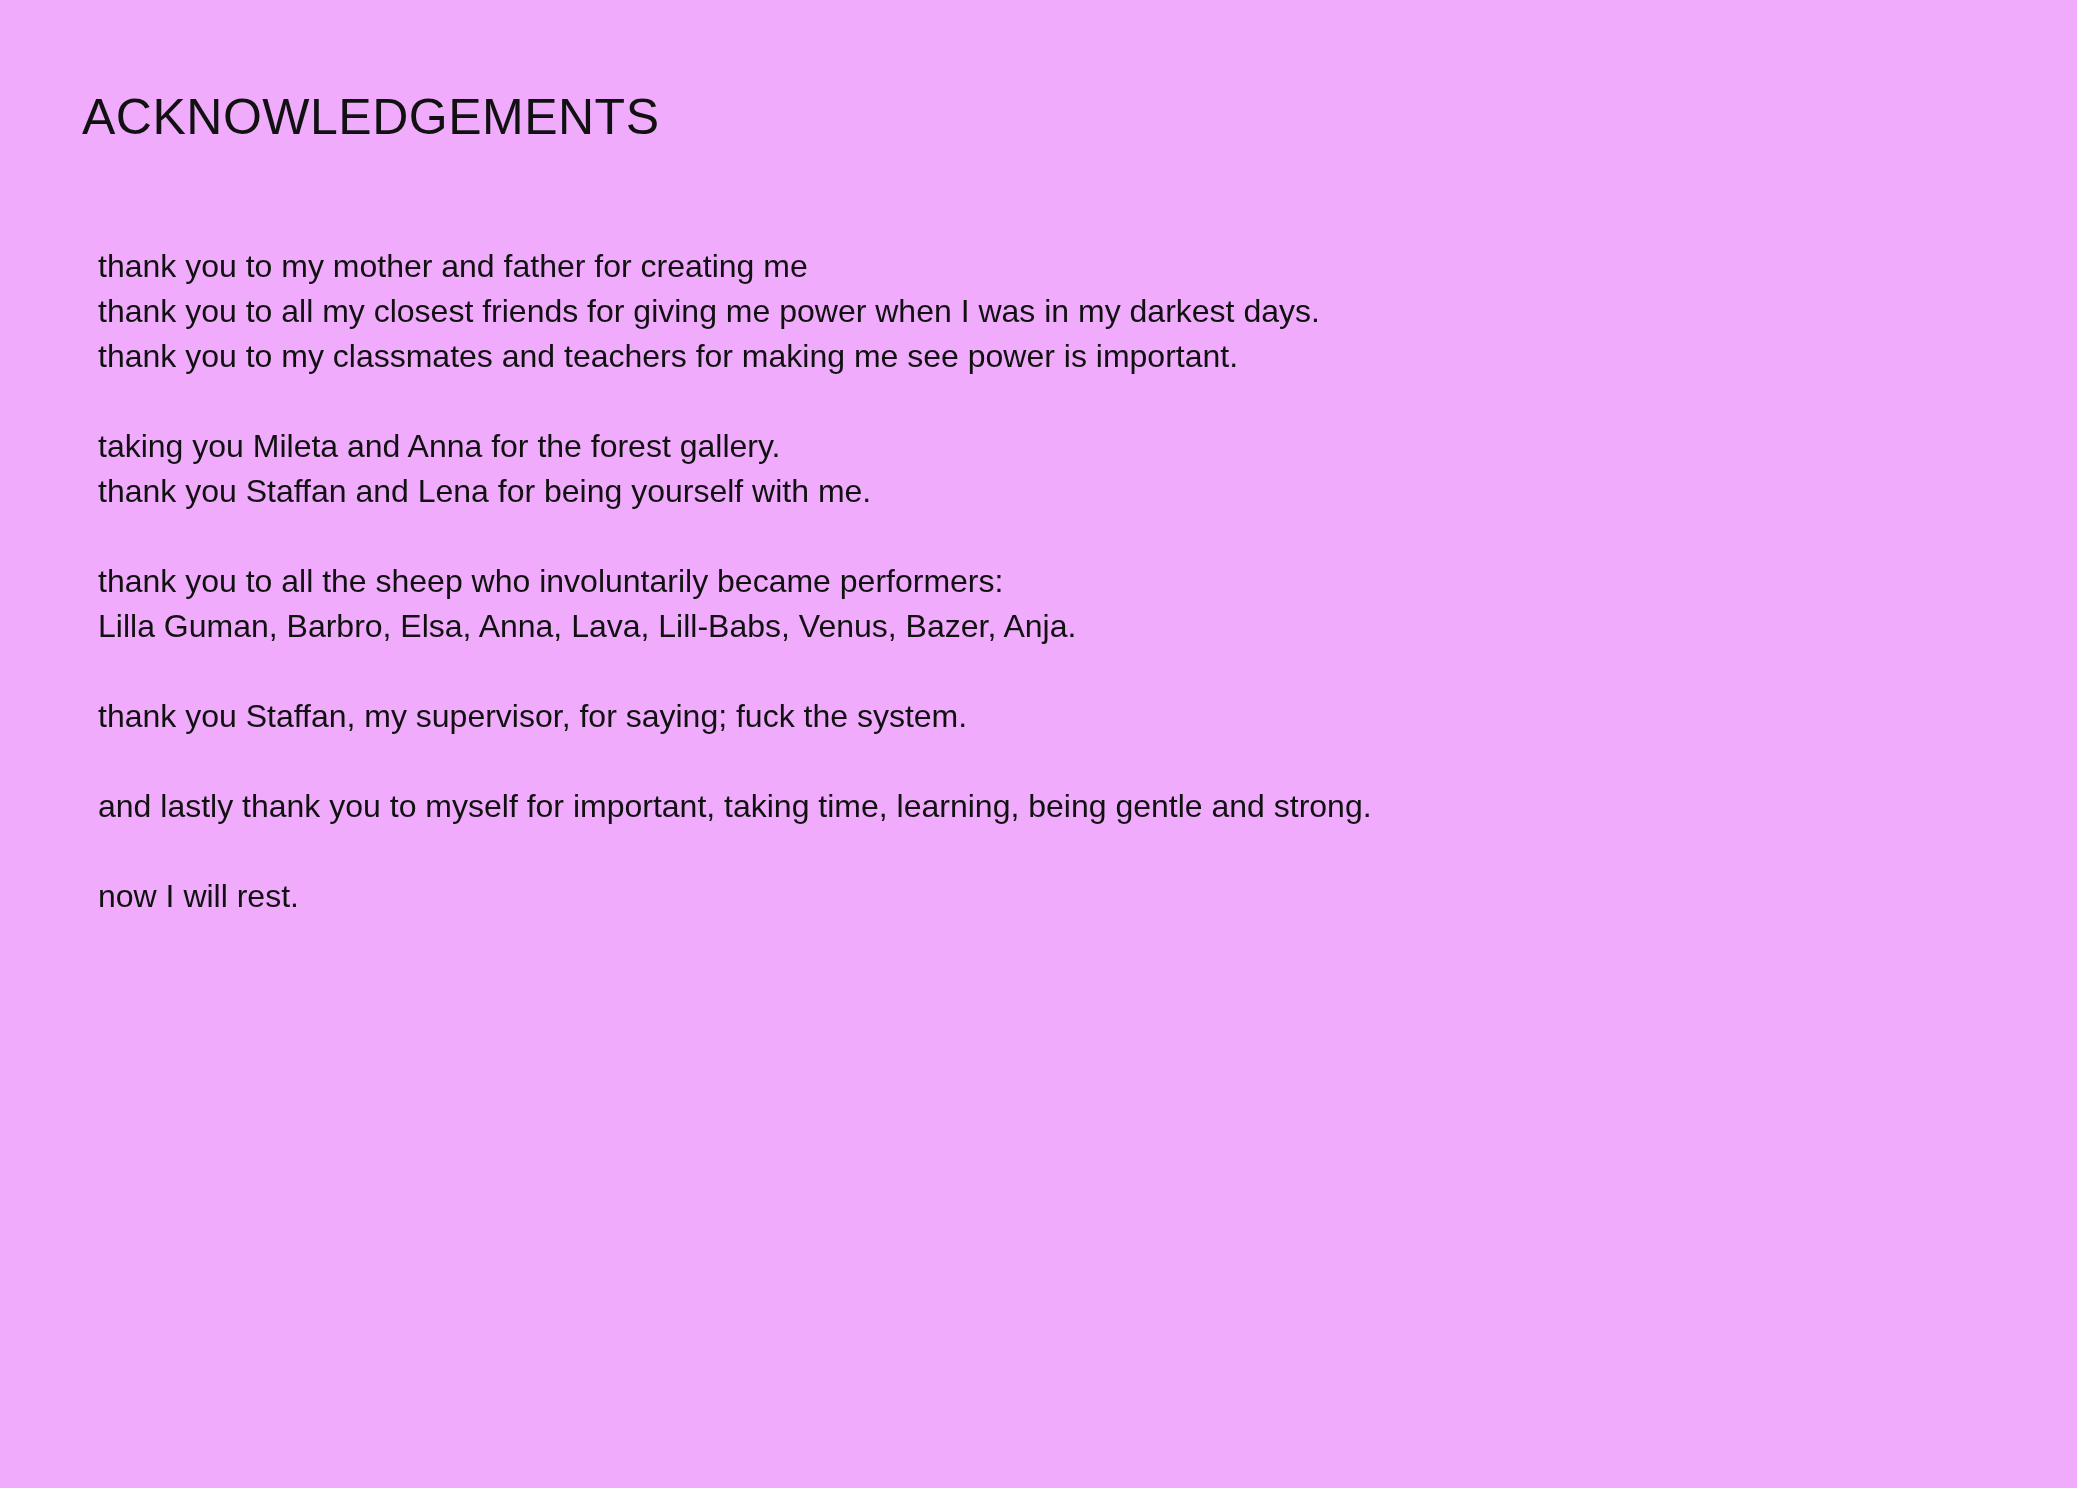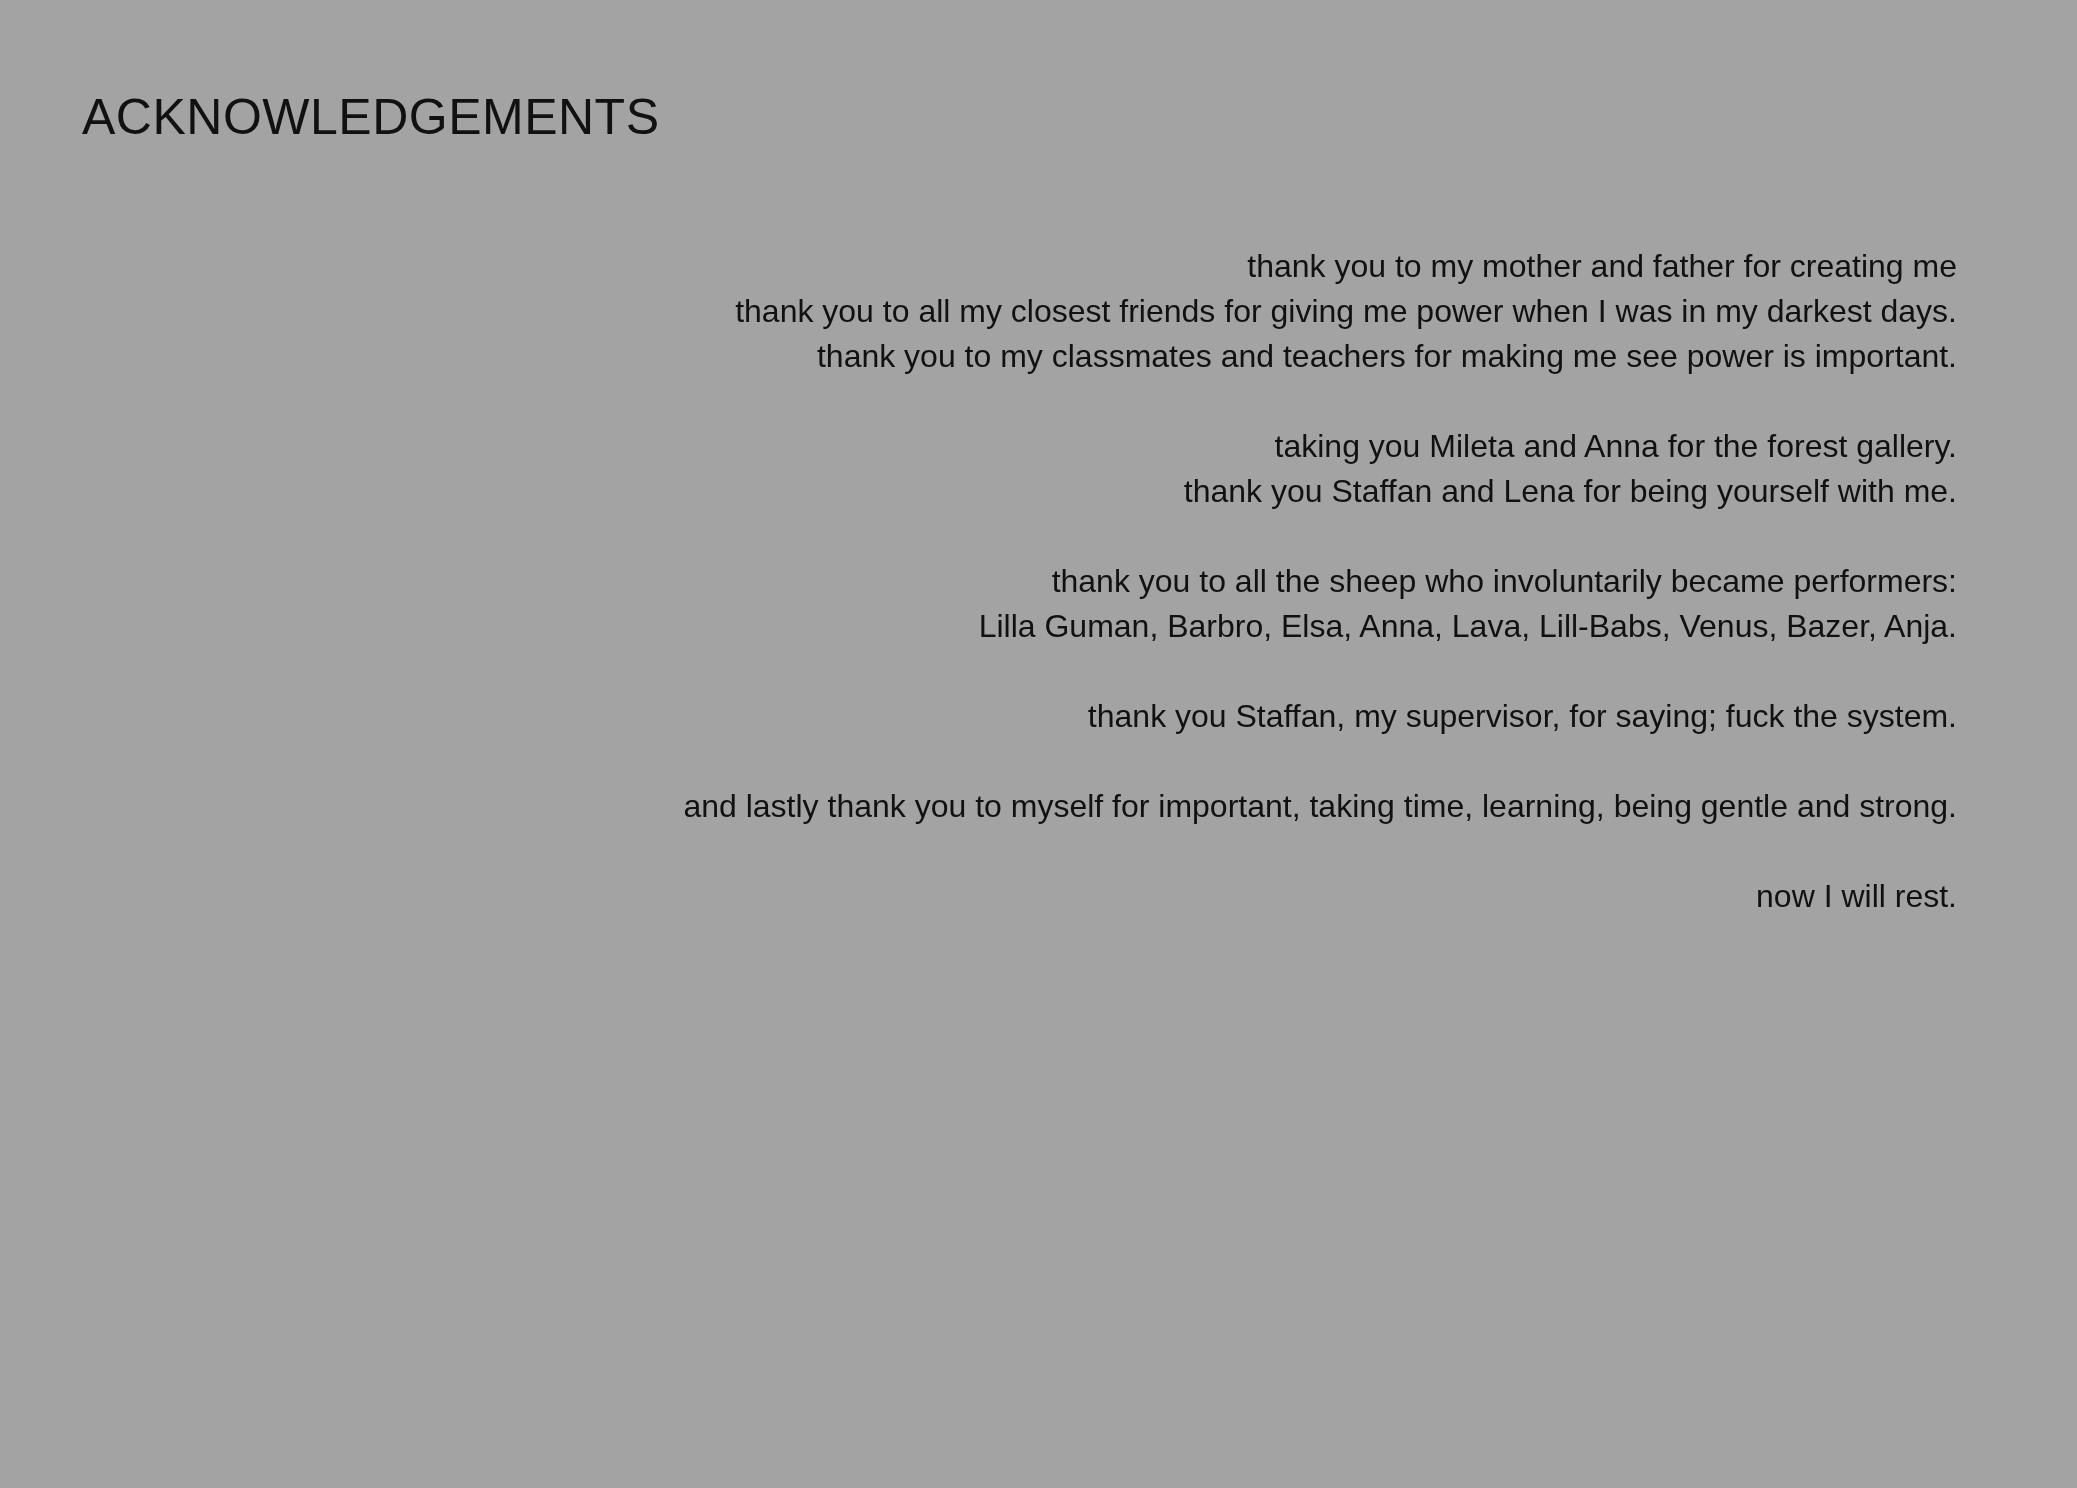--- a/index.html
+++ b/index.html
@@ -4,21 +4,21 @@
 <style>
   html, body {
     margin: 0;
     padding: 0;
     background: #ffffff;
   }
   .page {
     position: relative;
     width: 2077px;
     height: 1488px;
-    background: #a3a3a3;
+    background: #f0abfc;
     font-family: "Liberation Sans", sans-serif;
     color: #111111;
     overflow: hidden;
     box-sizing: border-box;
   }
   .page-title {
     margin: 0;
     padding: 92px 0 0 82px;
     font-size: 50px;
     line-height: 1;
@@ -29,21 +29,20 @@
   .body-text {
     margin-top: 102px;
     padding-left: 82px;
     padding-right: 120px;
     font-size: 32px;
     line-height: 45px;
     font-weight: 400;
   }
   .para {
     margin: 0 0 45px 16px;
-    text-align: right;
   }
   .para.extra-gap {
     margin-top: 45px;
   }
   .line {
     display: block;
     white-space: nowrap;
   }
 </style>
 </head>

